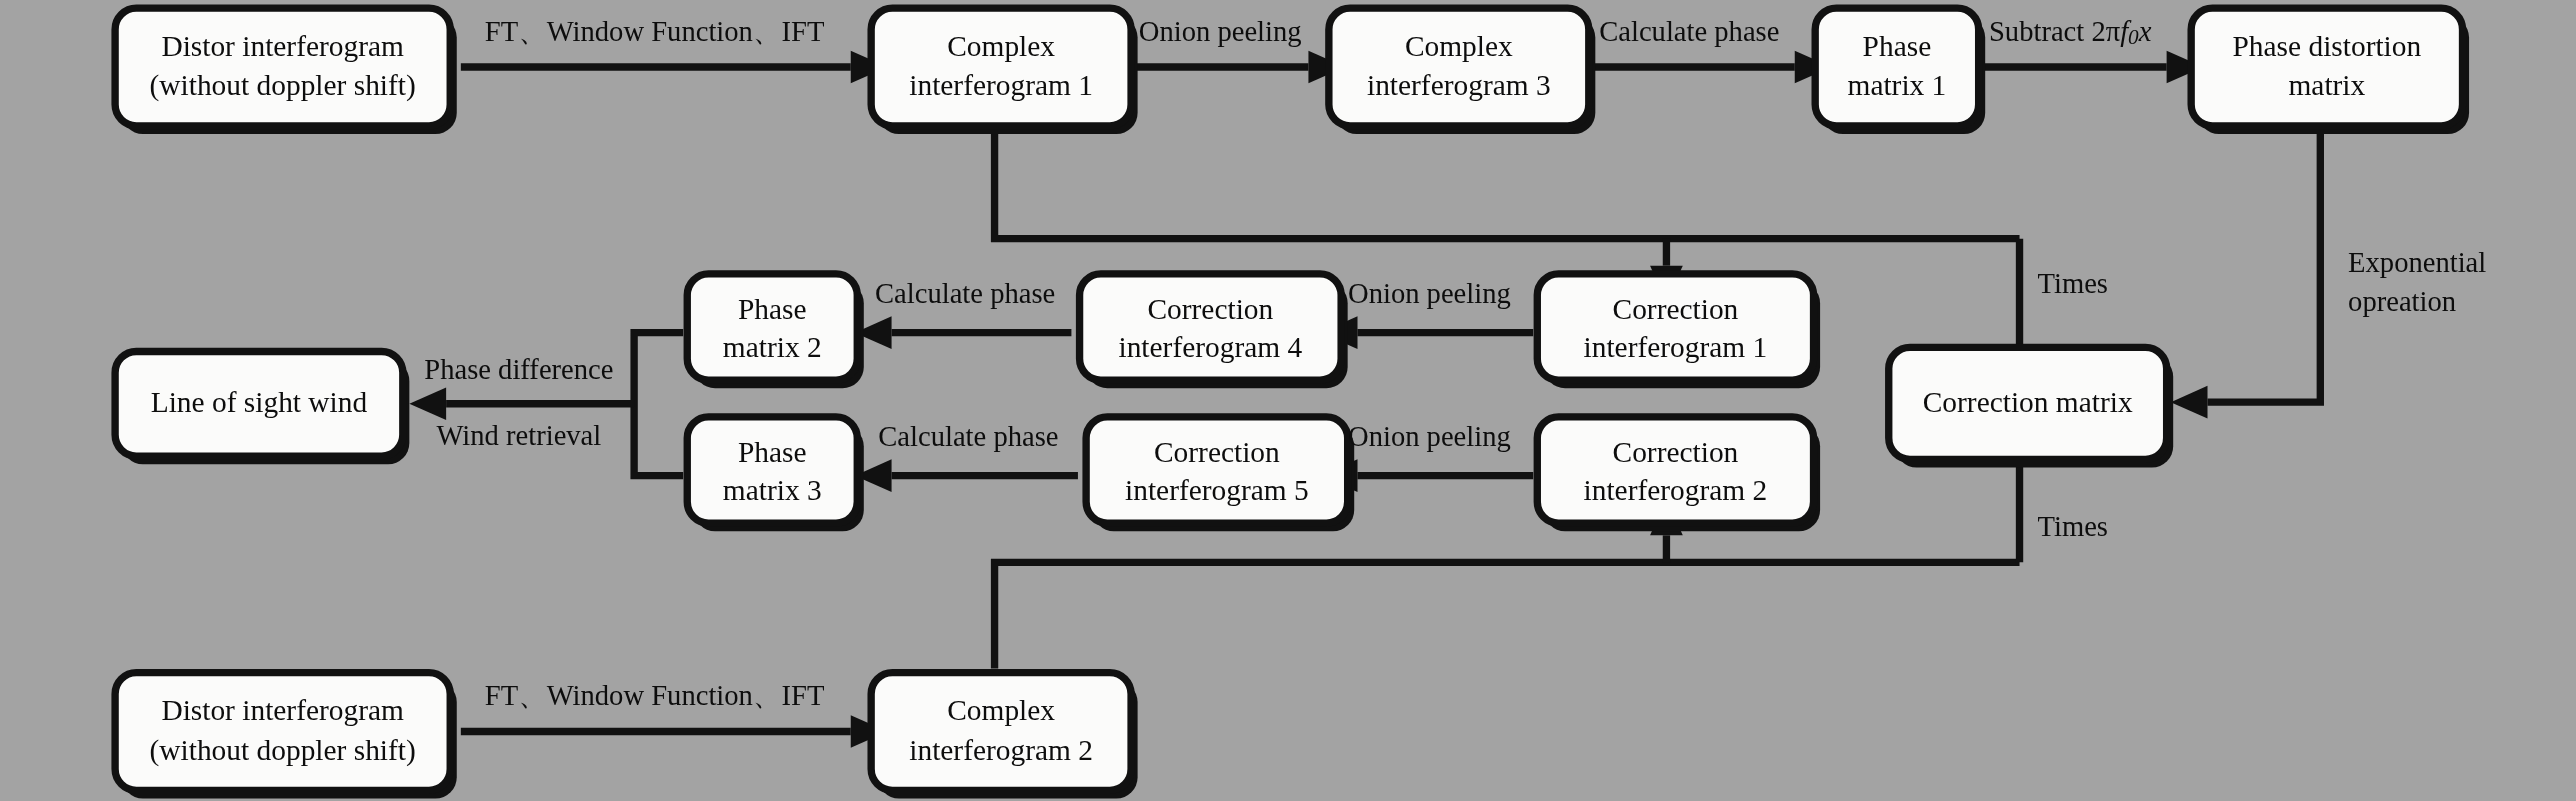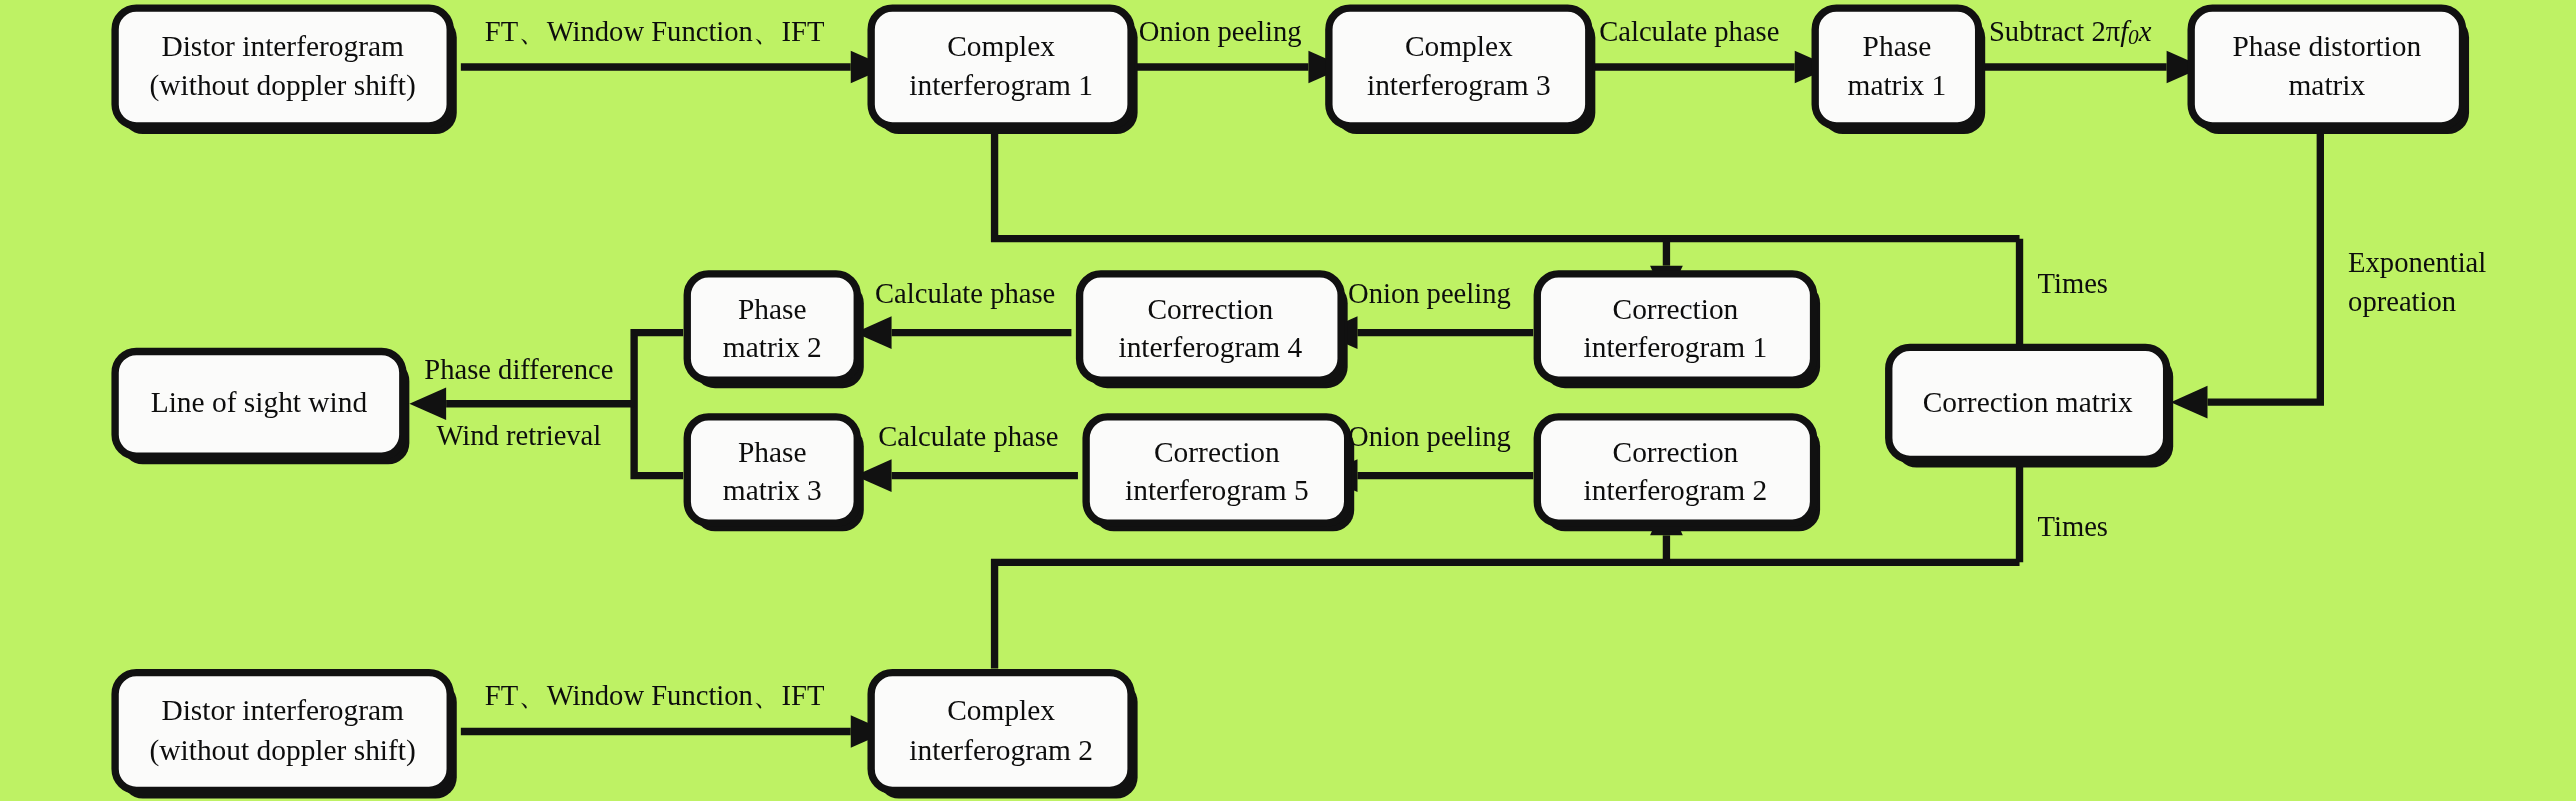--- a/index.html
+++ b/index.html
@@ -4,21 +4,21 @@
 <style>
   html, body {
     margin: 0;
     padding: 0;
     background: #f7f7f5;
   }
   #stage {
     position: relative;
     width: 2576px;
     height: 801px;
-    background: #bef264;
+    background: #a3a3a3;
     font-family: "Liberation Serif", "DejaVu Serif", serif;
     overflow: hidden;
   }
   #diagram {
     position: absolute;
     left: 0;
     top: 0;
     width: 2576px;
     height: 801px;
   }

